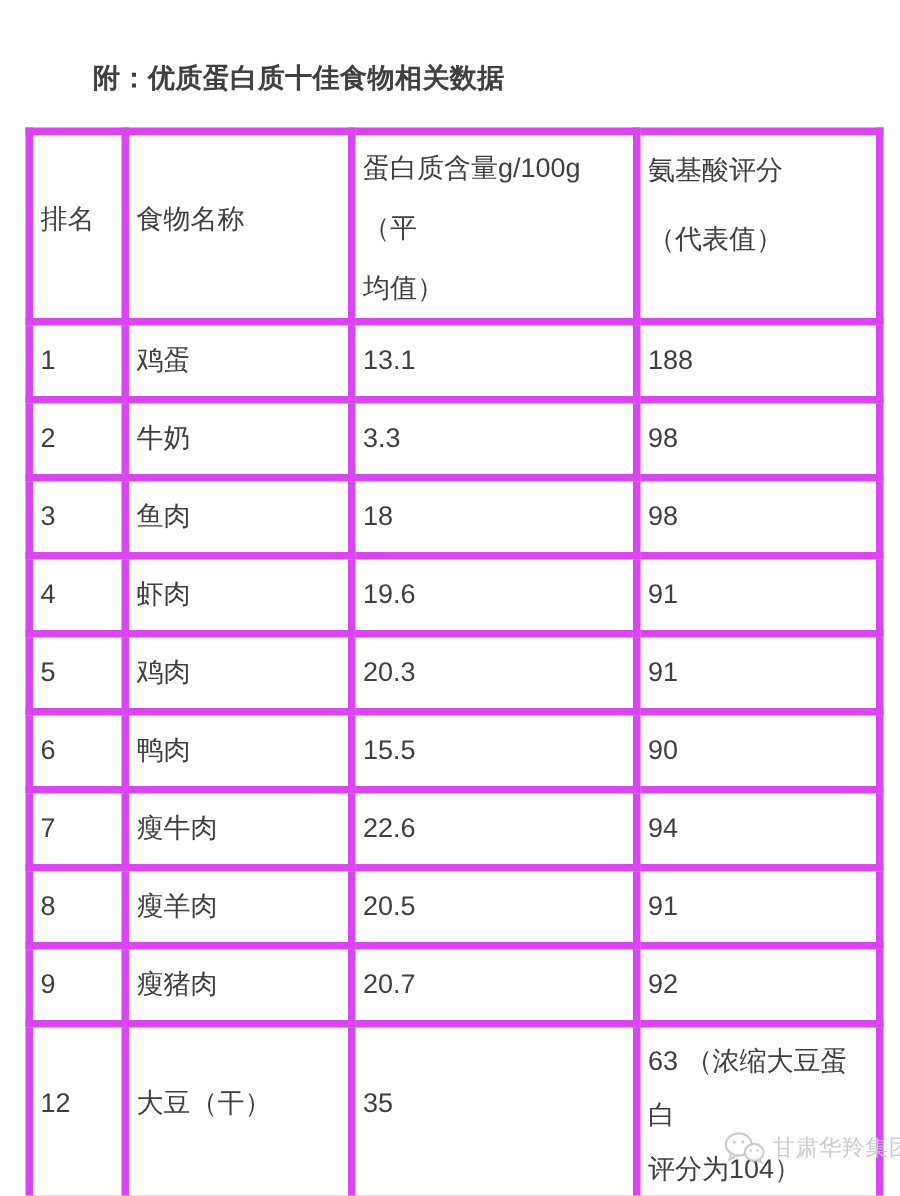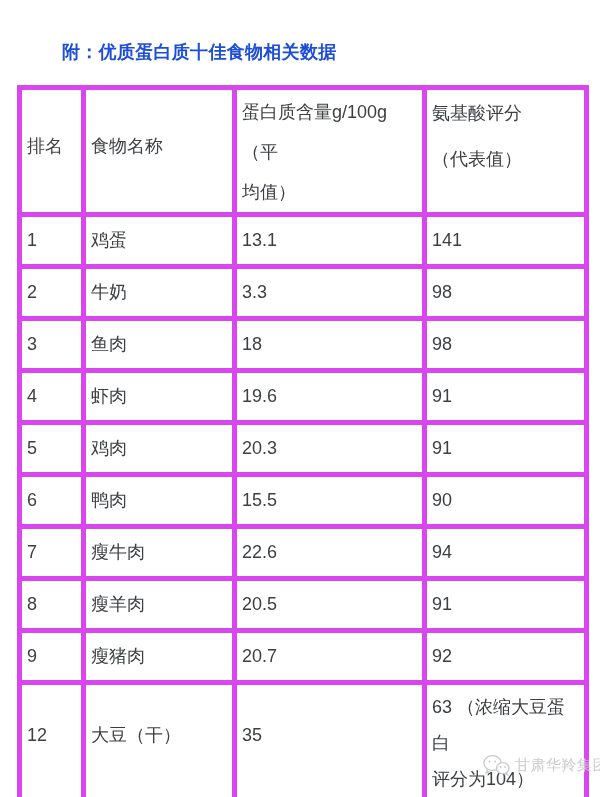--- a/index.html
+++ b/index.html
@@ -15,21 +15,21 @@
     color: #3d4043;
     overflow: hidden;
   }
   .doc-title {
     position: absolute;
     left: 62px;
     top: 42px;
     font-size: 18px;
     line-height: 20px;
     font-weight: 700;
-    color: #1d4ed8;
+    color: #404040;
     letter-spacing: 0.3px;
     white-space: nowrap;
   }
   table.protein-table {
     position: absolute;
     left: 17px;
     top: 85px;
     width: 567px;
     border-collapse: collapse;
     table-layout: fixed;
@@ -115,21 +115,21 @@
 均值）</th>
       <th class="h-wrap4">氨基酸评分
 （代表值）</th>
     </tr>
   </thead>
   <tbody>
     <tr>
       <td>1</td>
       <td>鸡蛋</td>
       <td>13.1</td>
-      <td>141</td>
+      <td>188</td>
     </tr>
     <tr>
       <td>2</td>
       <td>牛奶</td>
       <td>3.3</td>
       <td>98</td>
     </tr>
     <tr>
       <td>3</td>
       <td>鱼肉</td>

